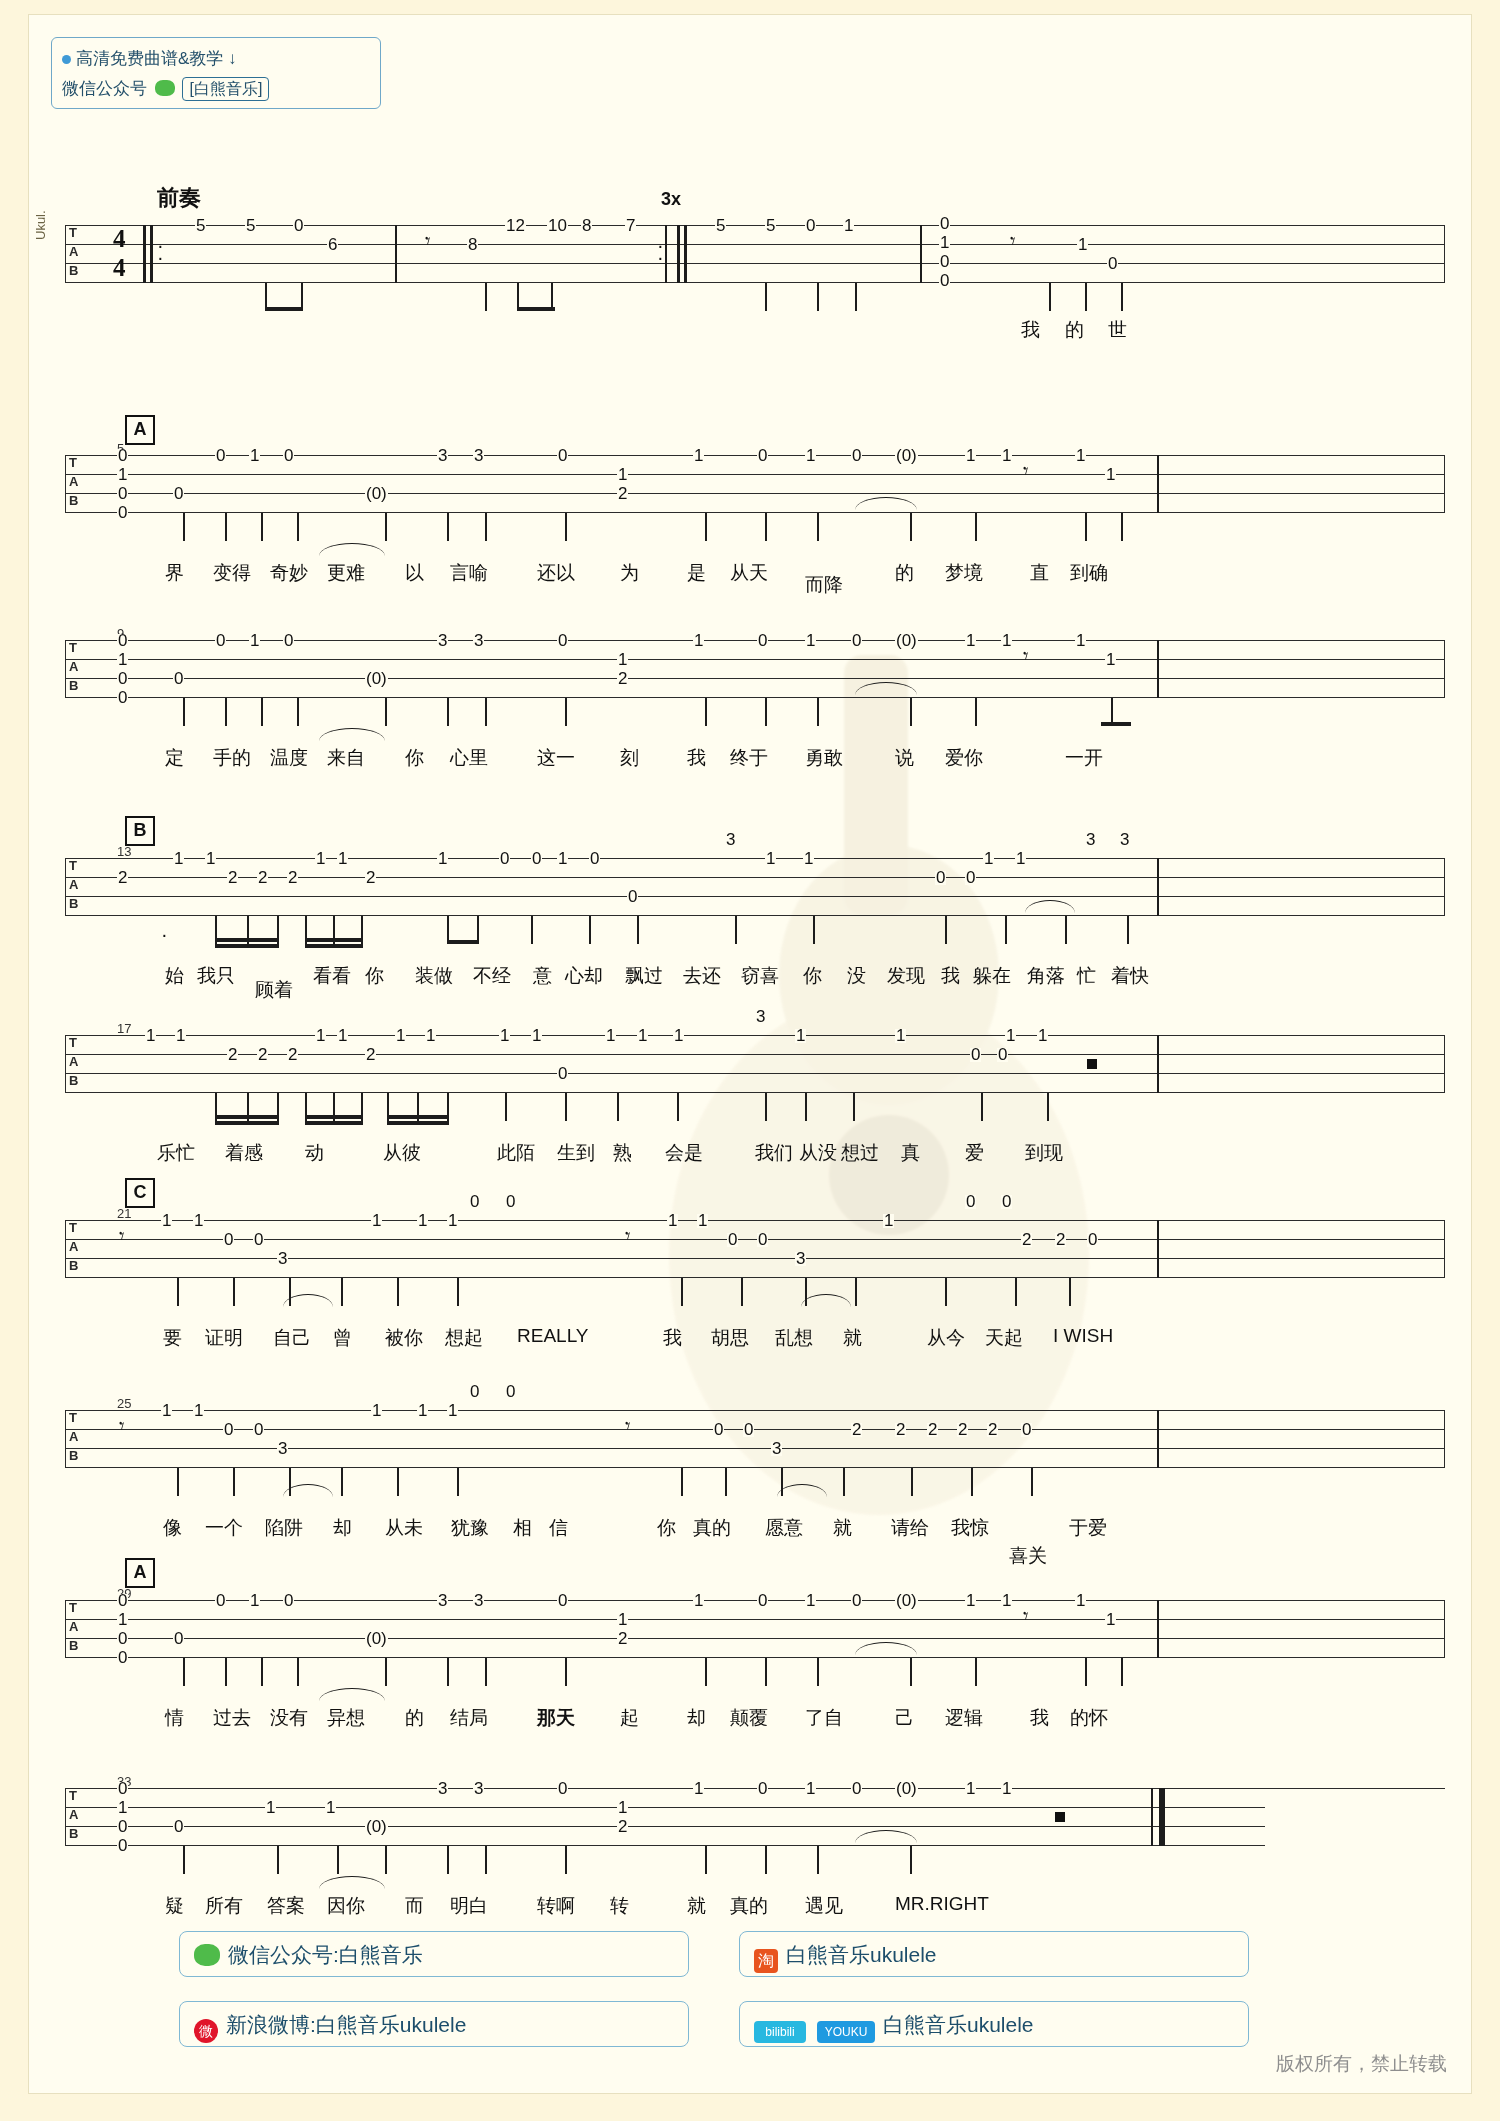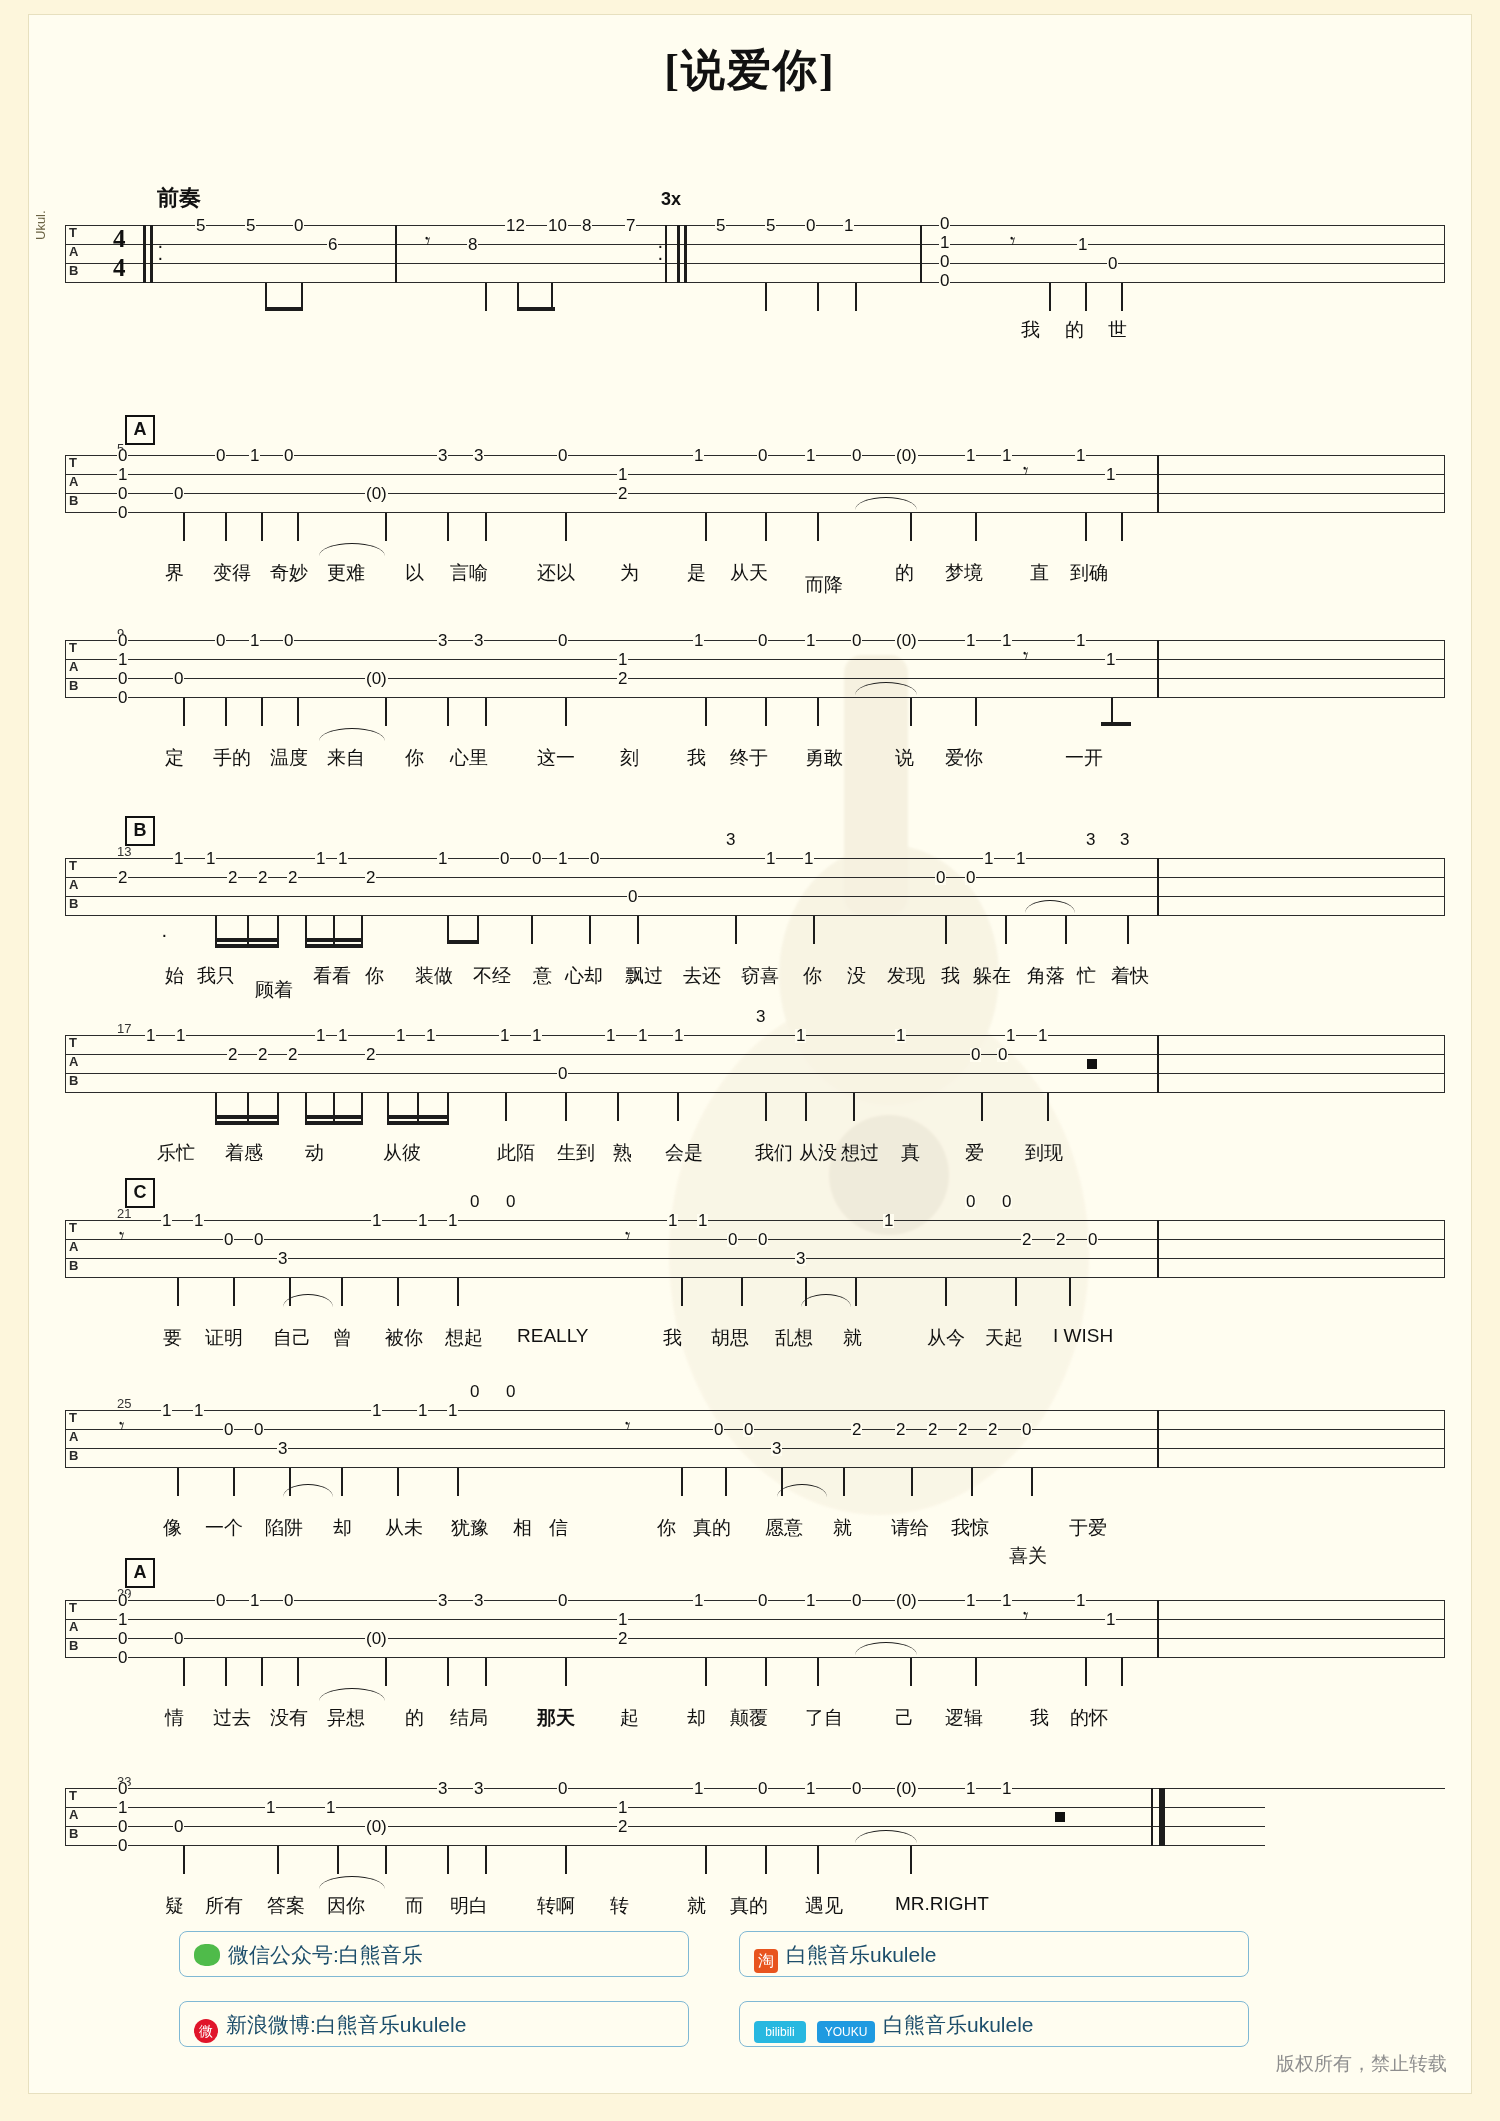--- a/index.html
+++ b/index.html
@@ -137,22 +137,29 @@
 
 <div class="page">
 
   <div class="watermark">
     <div class="wm-blob" style="left:40px;top:300px;width:420px;height:520px;"></div>
     <div class="wm-blob" style="left:150px;top:150px;width:220px;height:260px;background:#cbbb95;"></div>
     <div class="wm-blob" style="left:215px;top:-40px;width:64px;height:260px;background:#bda87e;border-radius:18px;"></div>
     <div class="wm-blob" style="left:200px;top:420px;width:120px;height:120px;background:#8d7b55;"></div>
   </div>
 
-
-  <div class="title">[说爱你]</div>
+  <div class="promo">
+    <div><span class="dot"></span><span>高清免费曲谱&amp;教学 ↓</span></div>
+    <div>
+      <span>微信公众号</span>
+      <span class="wxbadge"></span>
+      <span class="tagbox">[白熊音乐]</span>
+    </div>
+  </div>
+
 
 
   <div class="side-label">Ukul.</div>
   <div class="intro-label">前奏</div>
 
   <div class="system" style="top:210px;">
     <div class="staff">
       <div class="line l0"></div>
         <div class="line l1"></div>
         <div class="line l2"></div>

